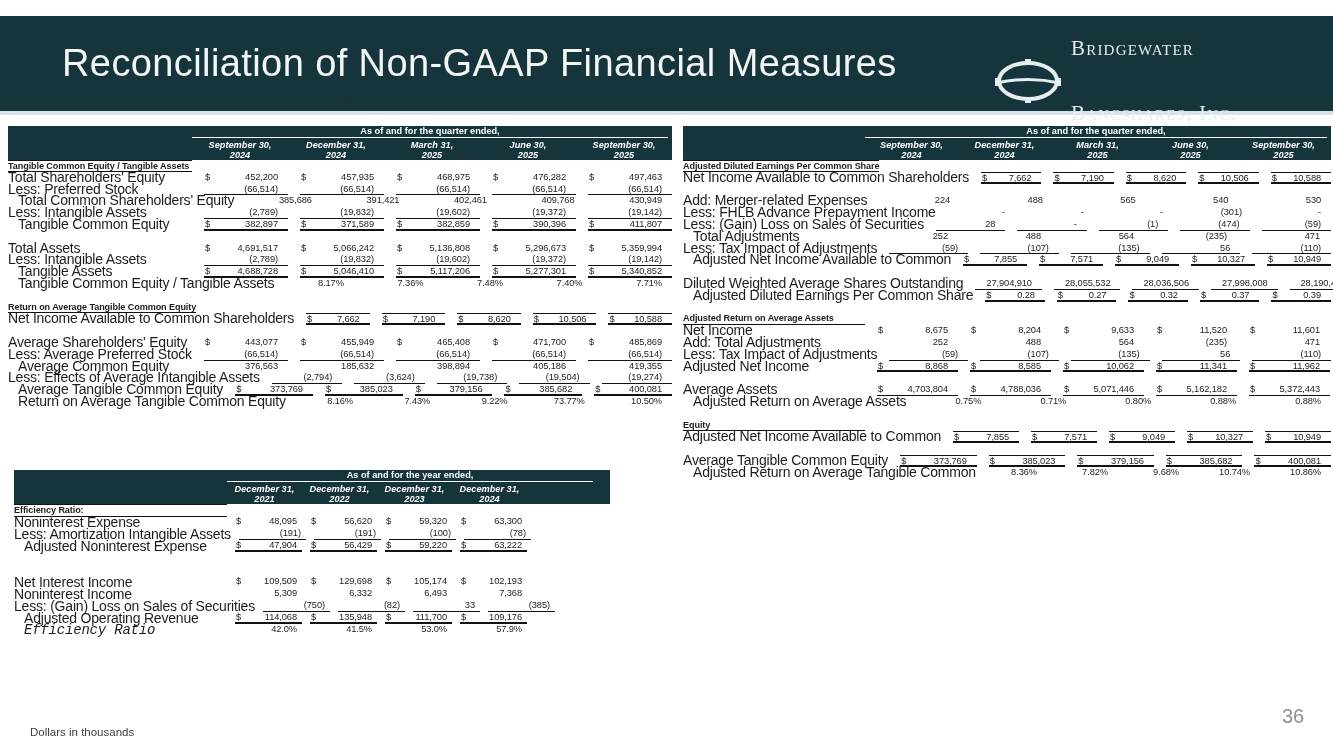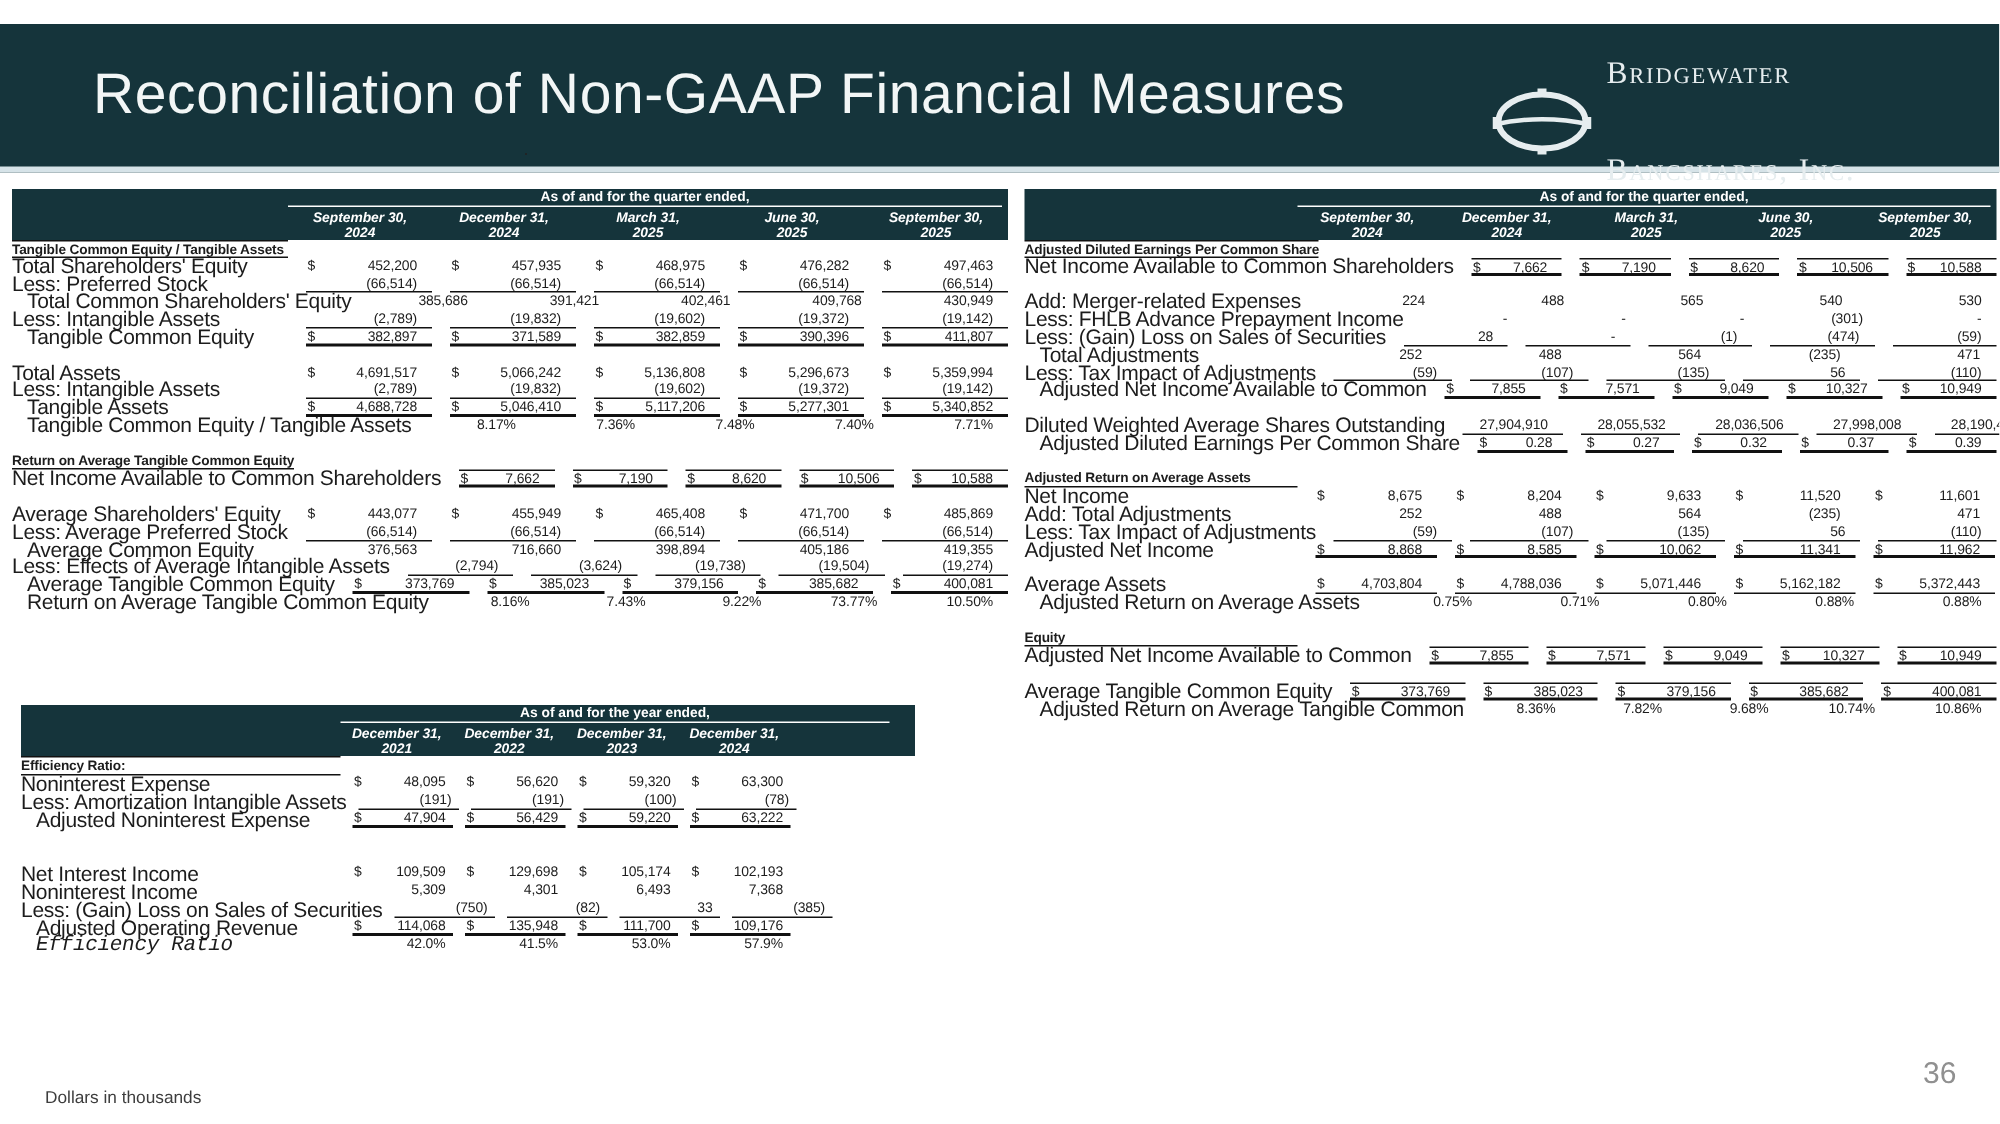--- a/index.html
+++ b/index.html
@@ -395,21 +395,21 @@
           </div>
         </div>
         <div class="row">
           <div class="rlabel ind">Average Common Equity</div>
           <div class="val line-none">
             <span class="cur"></span>
             <span class="num">376,563</span>
           </div>
           <div class="val line-none">
             <span class="cur"></span>
-            <span class="num">716,660</span>
+            <span class="num">185,632</span>
           </div>
           <div class="val line-none">
             <span class="cur"></span>
             <span class="num">398,894</span>
           </div>
           <div class="val line-none">
             <span class="cur"></span>
             <span class="num">405,186</span>
           </div>
           <div class="val line-none">
@@ -1059,21 +1059,21 @@
           </div>
         </div>
         <div class="row">
           <div class="rlabel">Noninterest Income</div>
           <div class="val line-none">
             <span class="cur"></span>
             <span class="num">5,309</span>
           </div>
           <div class="val line-none">
             <span class="cur"></span>
-            <span class="num">4,301</span>
+            <span class="num">6,332</span>
           </div>
           <div class="val line-none">
             <span class="cur"></span>
             <span class="num">6,493</span>
           </div>
           <div class="val line-none">
             <span class="cur"></span>
             <span class="num">7,368</span>
           </div>
         </div>

